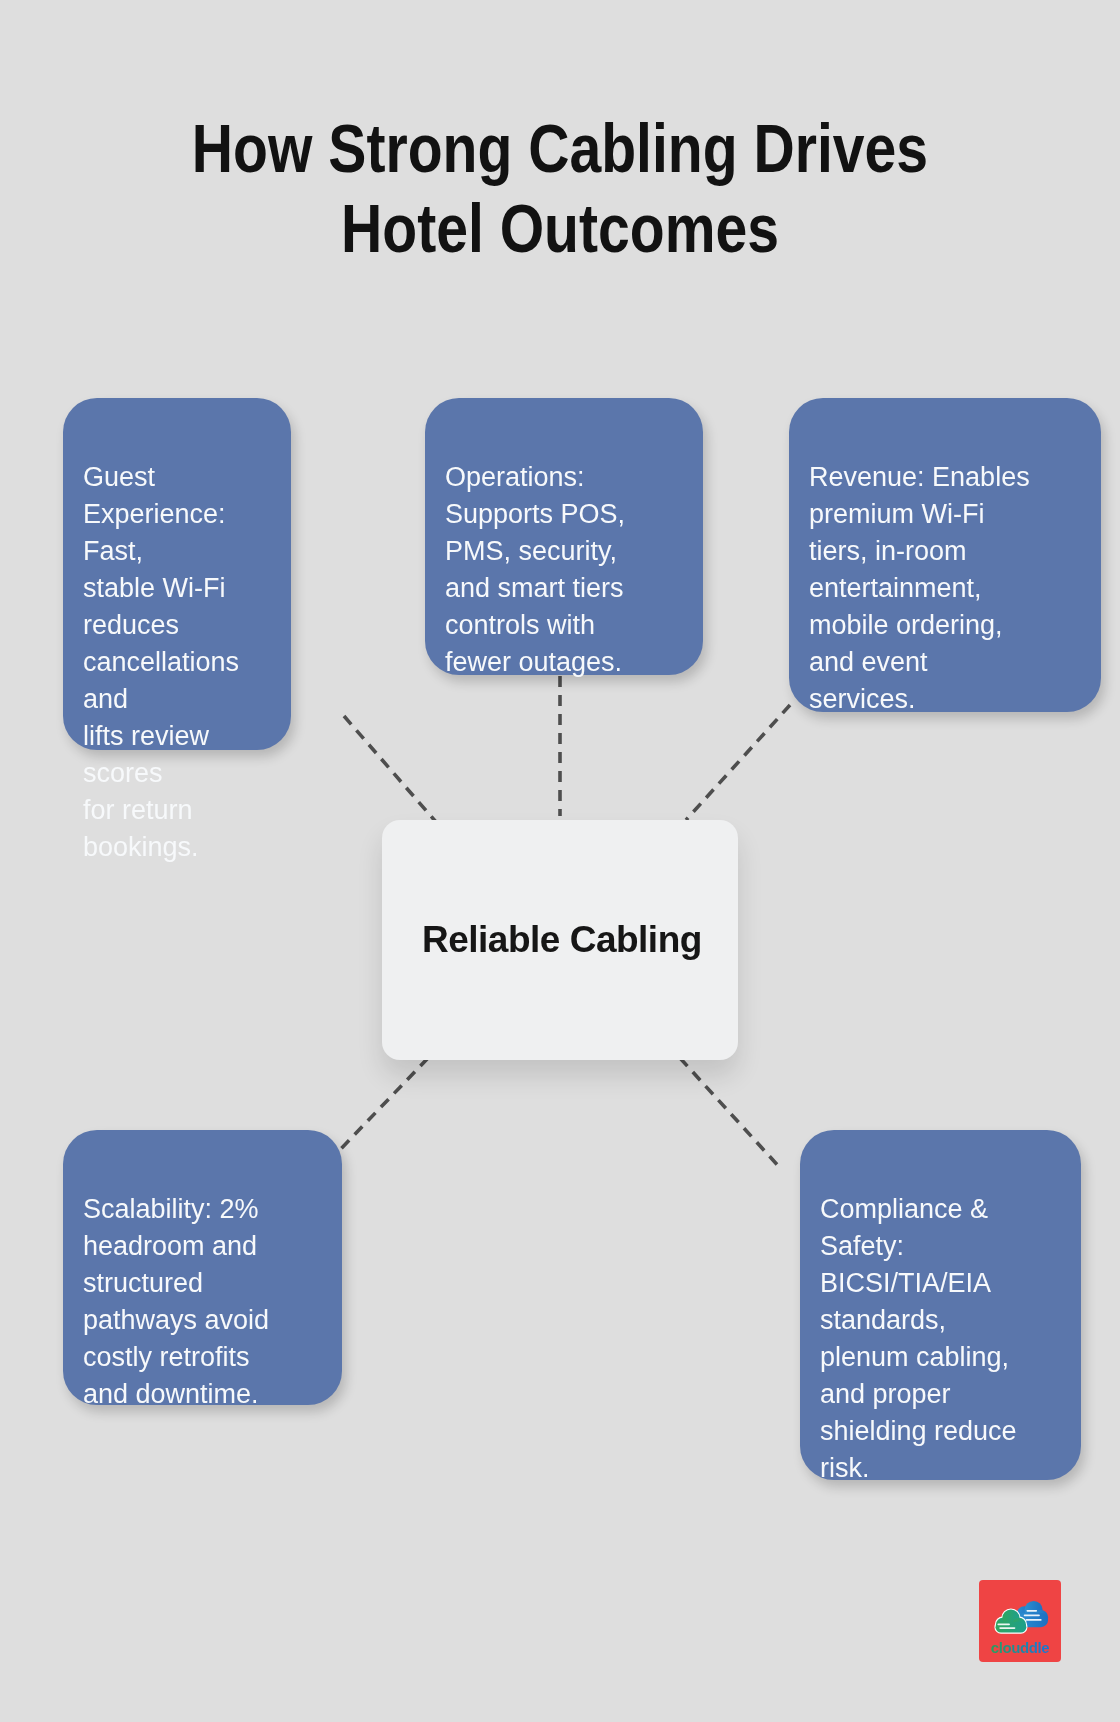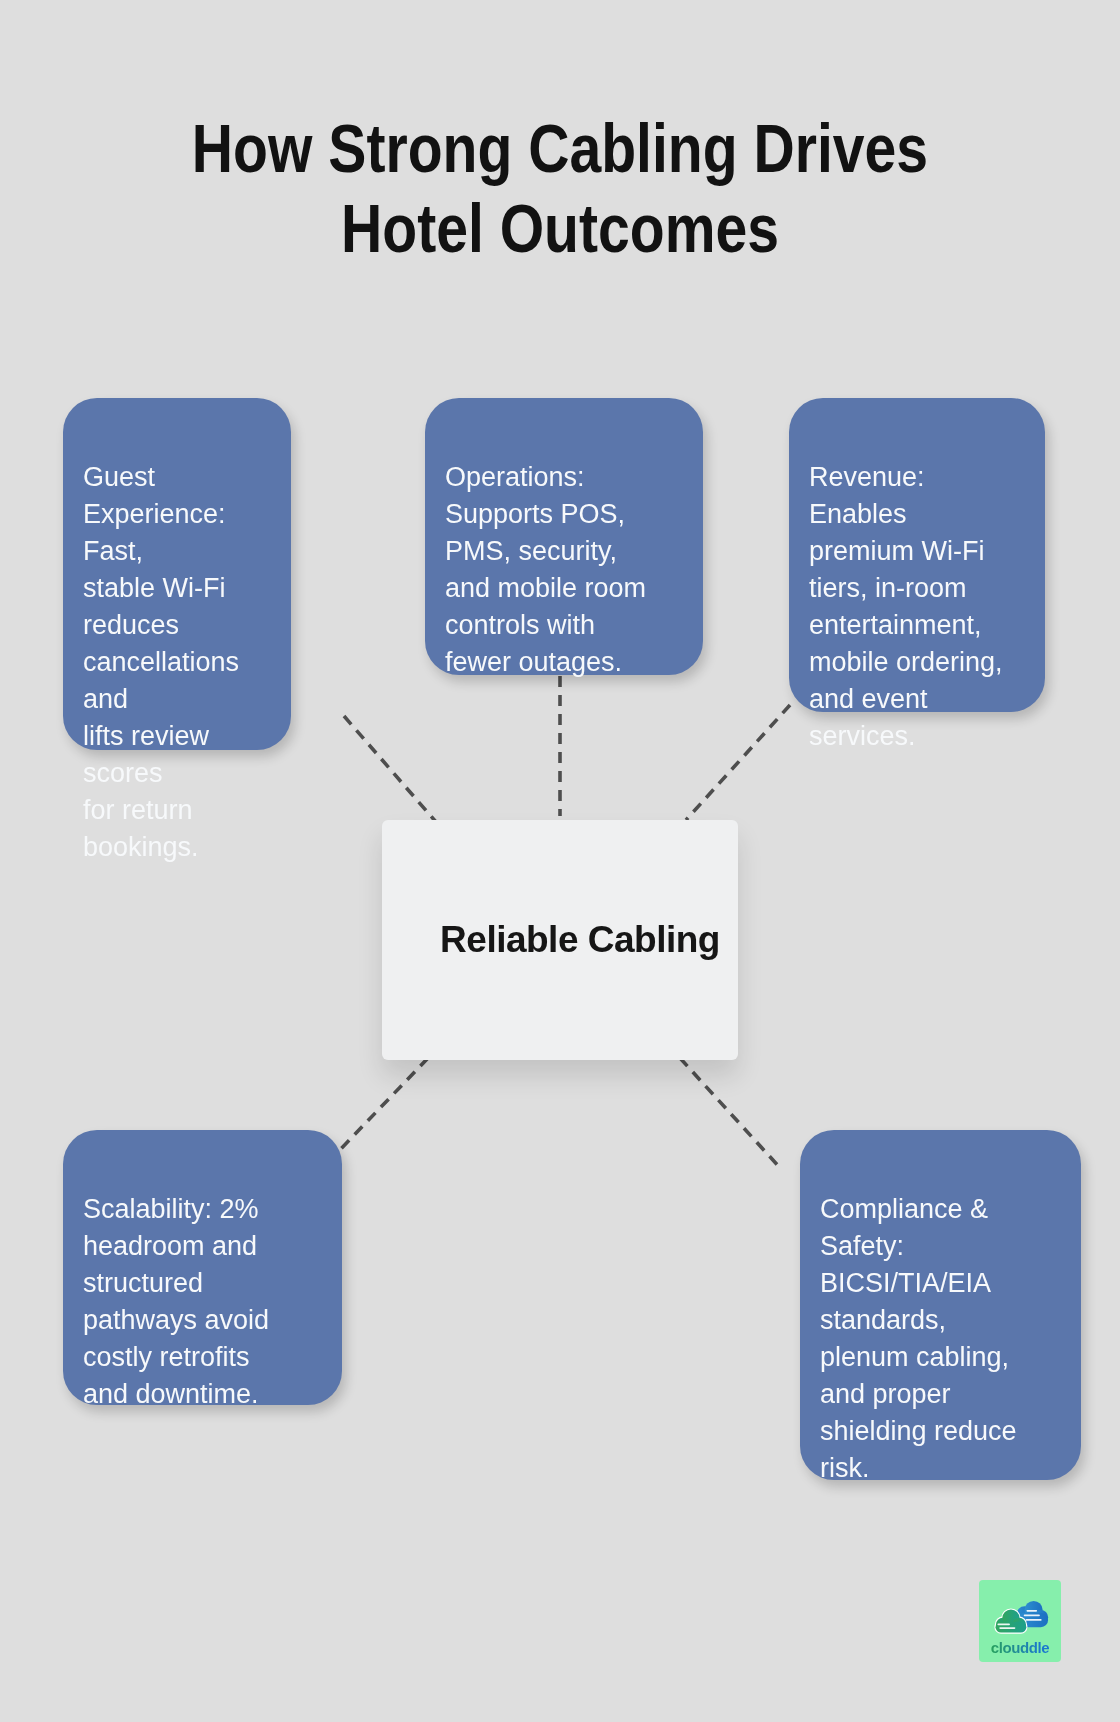--- a/index.html
+++ b/index.html
@@ -43,45 +43,45 @@
     color:#f7f9fb;
     font-size:27px;
     line-height:37px;
     padding:24px 20px;
     white-space:pre-line;
     box-shadow:4px 7px 12px rgba(0,0,0,0.18);
     z-index:3;
   }
   #node-guest-experience { left:63px;  top:398px; width:228px; height:352px; }
   #node-operations       { left:425px; top:398px; width:278px; height:277px; }
-  #node-revenue          { left:789px; top:398px; width:256px; height:314px; }
+  #node-revenue          { left:789px; top:398px; width:312px; height:314px; }
   #node-scalability      { left:63px;  top:1130px; width:279px; height:275px; }
   #node-compliance       { left:800px; top:1130px; width:281px; height:350px; }
 
   .center-node {
     position:absolute;
     left:382px; top:820px; width:356px; height:240px;
     background:#eff0f1;
-    border-radius:6px;
+    border-radius:18px;
     box-shadow:0 16px 26px rgba(0,0,0,0.12);
-    display:flex; align-items:center; justify-content:center;
+    display:flex; align-items:center; justify-content:flex-start;
     z-index:3;
     padding-left:40px;
   }
   .center-node .label {
     font-weight:bold;
     font-size:37px;
     color:#161616;
     letter-spacing:-0.5px;
   }
 
   .logo-card {
     position:absolute;
     left:979px; top:1580px; width:82px; height:82px;
-    background:#86efac;
+    background:#ef4444;
     border-radius:4px;
     display:flex; flex-direction:column;
     align-items:center; justify-content:flex-end;
     padding-bottom:6px;
     z-index:3;
   }
   .logo-cloud { display:block; margin-bottom:1px; }
   .logo-word {
     font-size:15px;
     font-weight:bold;
@@ -118,21 +118,21 @@
 cancellations and
 lifts review scores
 for return
 bookings.</span>
 </div>
 
 <div class="node" id="node-operations">
   <span>Operations:
 Supports POS,
 PMS, security,
-and mobile room
+and smart tiers
 controls with
 fewer outages.</span>
 </div>
 
 <div class="node" id="node-revenue">
   <span>Revenue: Enables
 premium Wi-Fi
 tiers, in-room
 entertainment,
 mobile ordering,

